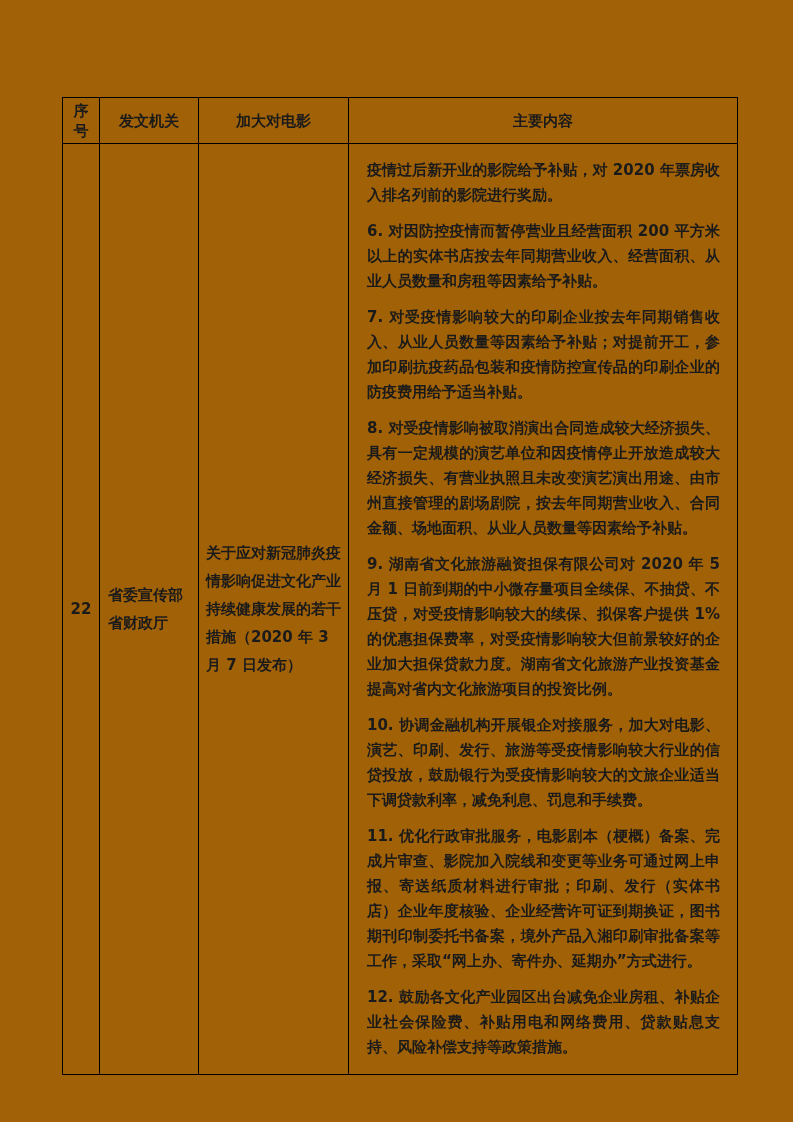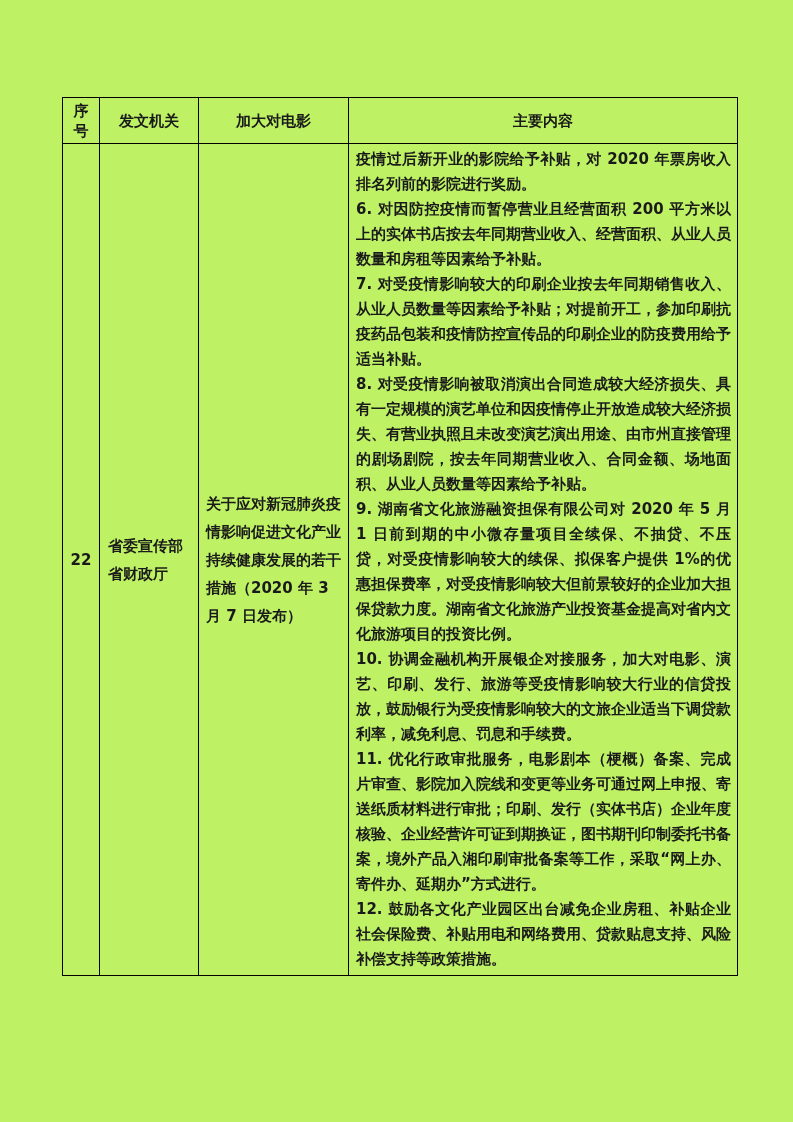--- a/index.html
+++ b/index.html
@@ -4,21 +4,21 @@
 <style>
   html, body {
     margin: 0;
     padding: 0;
     background: #ffffff;
   }
   .page {
     position: relative;
     width: 793px;
     height: 1122px;
-    background: #bef264;
+    background: #a16207;
     color: #000000;
     font-family: "DejaVu Sans", sans-serif;
     overflow: hidden;
   }
   table.doc-table {
     position: absolute;
     left: 62px;
     top: 97px;
     width: 675px;
     border-collapse: collapse;
@@ -69,21 +69,21 @@
     text-align: left;
   }
   td.cell-content {
     vertical-align: top;
     font-size: 15px;
     line-height: 25px;
     padding: 3px 6px 3px 7px;
     height: 755px;
   }
   td.cell-content p {
-    margin: 0;
+    margin: 11px;
     text-align: justify;
     text-justify: inter-character;
   }
   .page-number {
     position: absolute;
     top: 1017px;
     left: 0;
     width: 100%;
     text-align: center;
     font-size: 13px;

